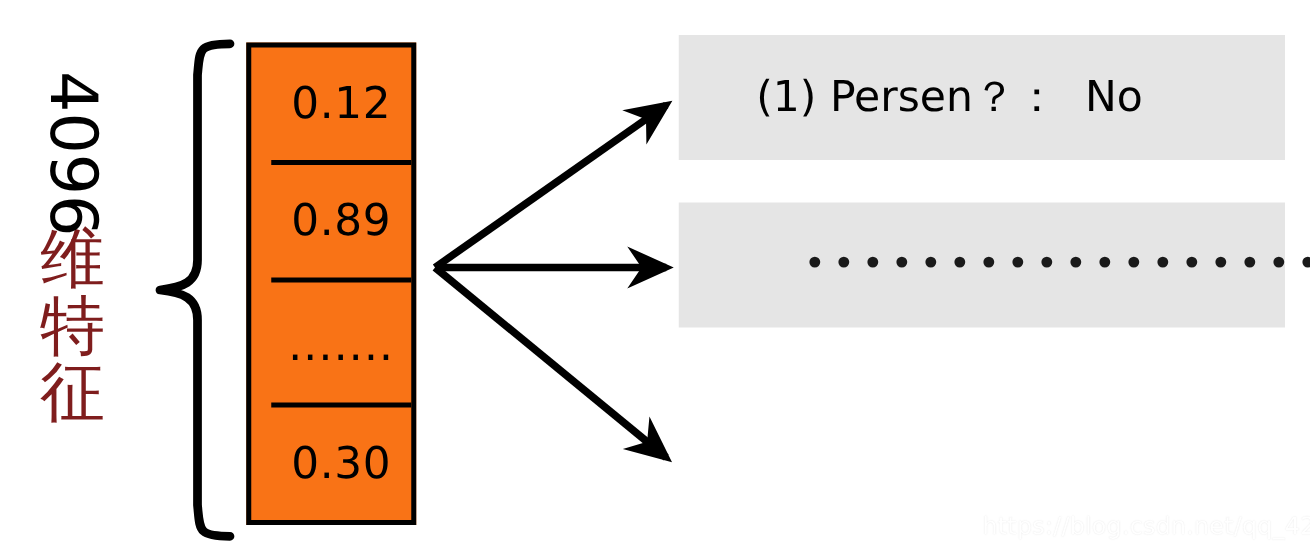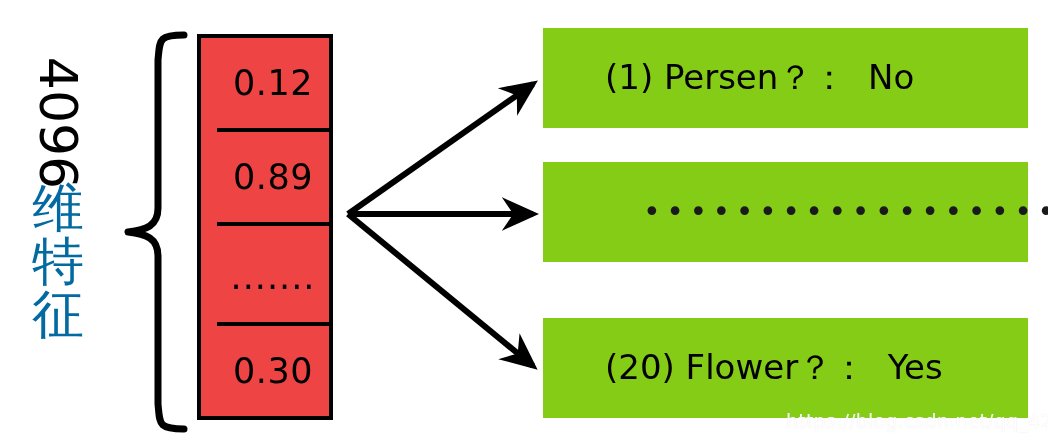--- a/index.html
+++ b/index.html
@@ -39,21 +39,21 @@
     white-space: nowrap;
     color: #000;
     height: 130px;
     display: flex;
     align-items: center;
     justify-content: center;
     margin-bottom: -6px;
   }
   .vlabel .cjk {
     font-size: 52px;
-    color: #0369a1;
+    color: #7f1d1d;
     display: block;
     text-align: center;
     line-height: 1.02;
     font-family: "DejaVu Sans", "Liberation Sans", sans-serif;
   }
 
   
   .brace {
     position: absolute;
     left: 118px;
@@ -64,21 +64,21 @@
 
   
   .vec {
     position: absolute;
     left: 197px;
     top: 34px;
     width: 136px;
     height: 386px;
     border: 4px solid #000;
     box-sizing: border-box;
-    background: #ef4444;
+    background: #f97316;
     display: flex;
     flex-direction: column;
     padding-left: 16px;
   }
   .vec-cell {
     flex: 1 1 0;
     border-bottom: 4px solid #000;
     box-sizing: border-box;
     display: flex;
     align-items: center;
@@ -103,21 +103,21 @@
     height: 443px;
     pointer-events: none;
   }
 
   
   .abox {
     position: absolute;
     left: 543px;
     width: 485px;
     height: 100px;
-    background: #84cc16;
+    background: #e5e5e5;
     display: flex;
     align-items: center;
     box-sizing: border-box;
   }
   #abox-0 { top: 28px; }
   #abox-1 { top: 162px; }
   #abox-2 { top: 318px; }
 
   .abox-text {
     font-size: 34px;
@@ -181,19 +181,16 @@
   </svg>
 
   <div class="abox" id="abox-0">
     <span class="abox-text">(1) Persen？：  No</span>
   </div>
 
   <div class="abox" id="abox-1">
     <span class="abox-dots">•••••••••••••••••••••••••</span>
   </div>
 
-  <div class="abox" id="abox-2">
-    <span class="abox-text">(20) Flower？：  Yes</span>
-  </div>
 
   <div class="watermark">https://blog.csdn.net/qq_42308217</div>
 
 </div>
 
 </body></html>

